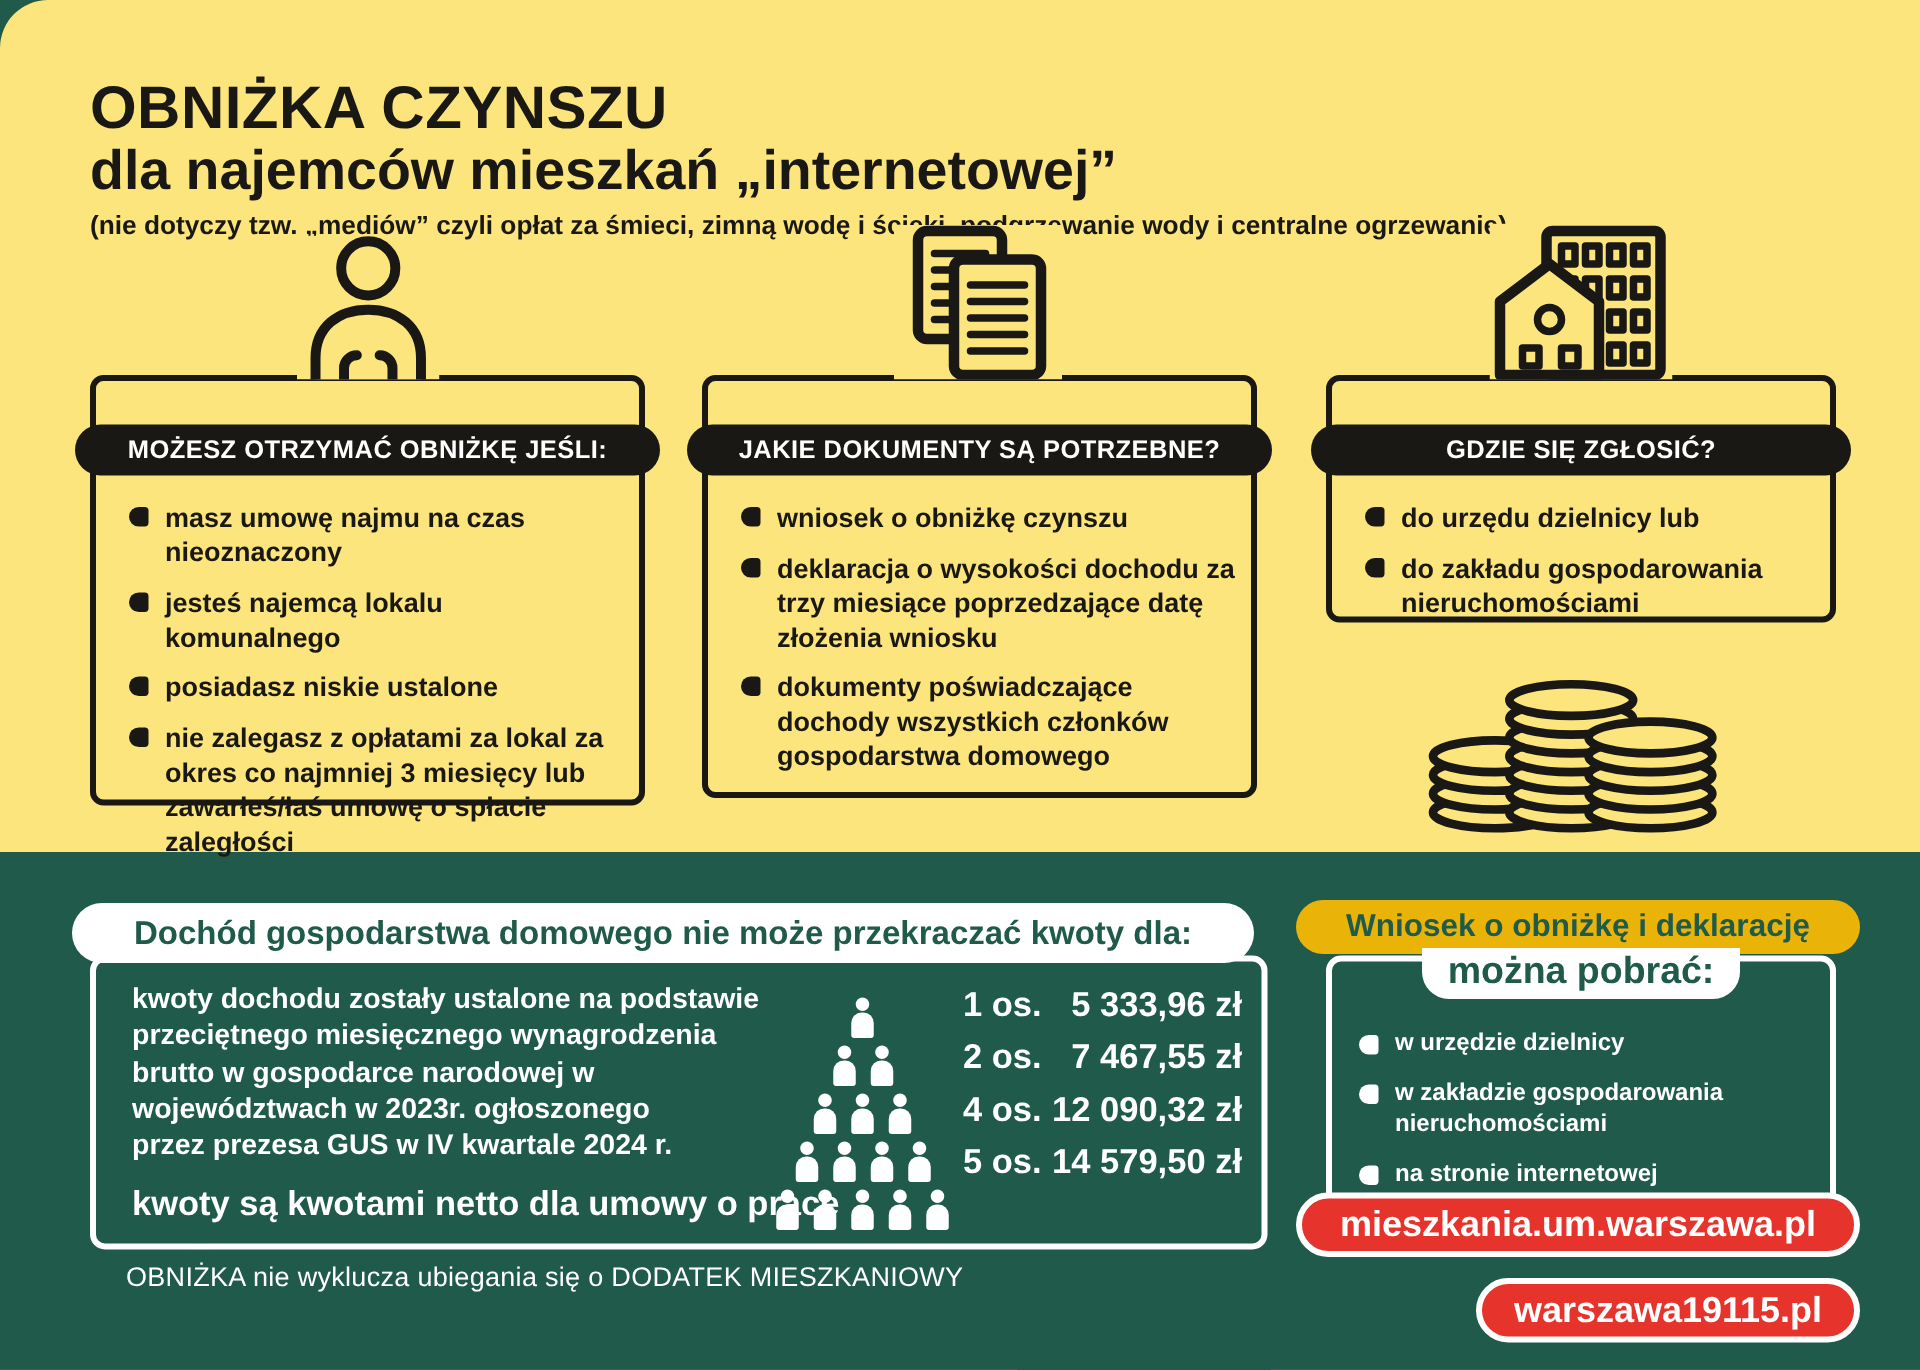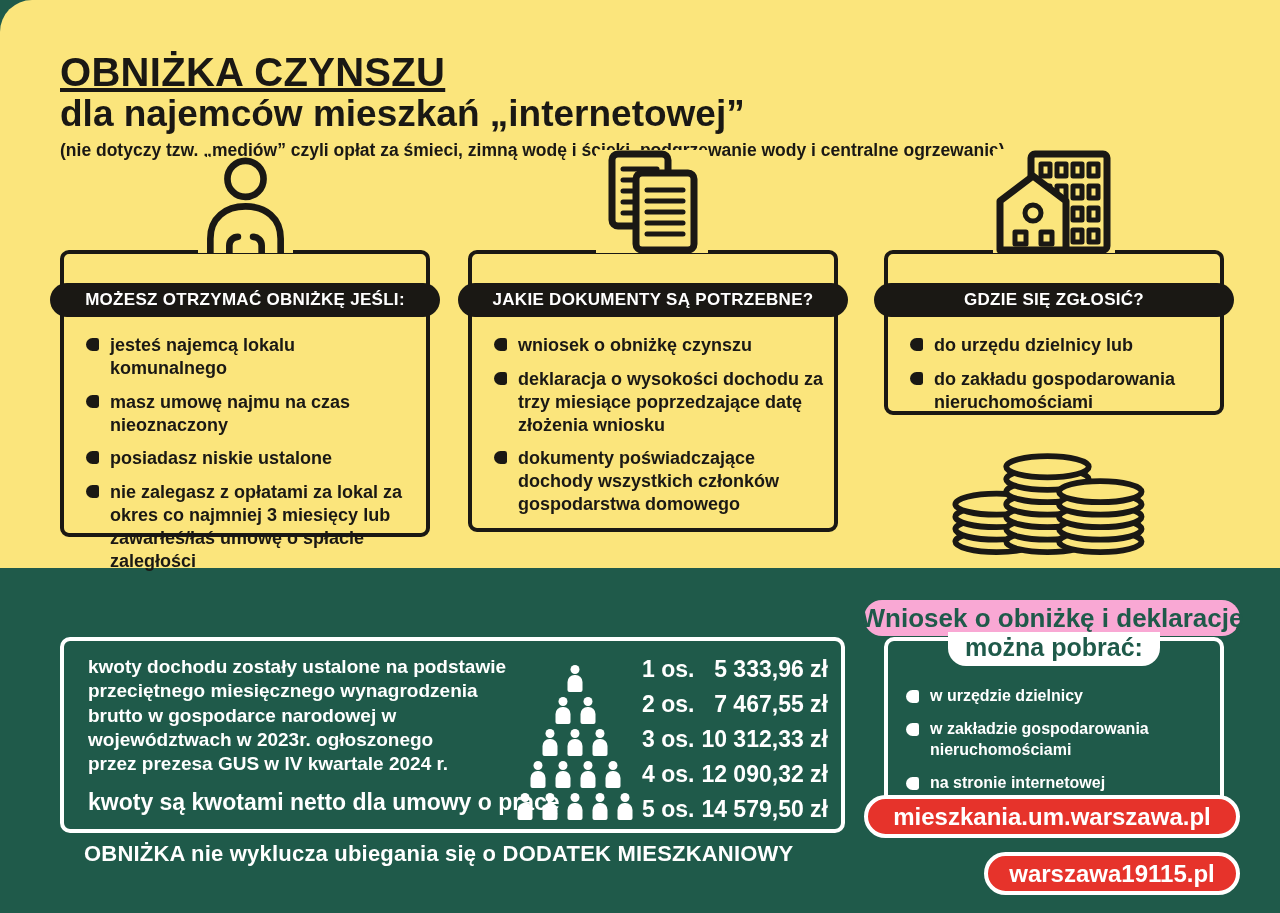--- a/index.html
+++ b/index.html
@@ -10,21 +10,21 @@
   }
   html,body{margin:0;padding:0;background:#333;}
   .page{
     position:relative;width:1280px;height:913px;overflow:hidden;
     background:var(--green);
     font-family:"Liberation Sans","DejaVu Sans",sans-serif;
     -webkit-font-smoothing:antialiased;
   }
   
   .top{position:absolute;left:0;top:0;width:1280px;height:568px;background:var(--yellow);border-top-left-radius:32px;}
-  .title1{position:absolute;left:60px;top:50px;font-size:40px;font-weight:700;color:var(--ink);letter-spacing:.3px;text-decoration:underline;}
+  .title1{position:absolute;left:60px;top:50px;font-size:40px;font-weight:700;color:var(--ink);letter-spacing:.3px;}
   .title2{position:absolute;left:60px;top:93px;font-size:37px;font-weight:700;color:var(--ink);}
   .subtitle{position:absolute;left:60px;top:140px;font-size:17.5px;font-weight:700;color:var(--ink);}
 
   .icon{position:absolute;z-index:3;}
   #icon-person{left:198px;top:157px;}
   #icon-docs{left:596px;top:150px;}
   #icon-building{left:993px;top:149px;}
   #icon-coins{left:945px;top:436px;}
 
   .ibox{position:absolute;border:4px solid var(--ink);border-radius:9px;box-sizing:border-box;z-index:1;}
@@ -57,41 +57,41 @@
   .pyr-row{display:flex;justify-content:center;}
   .pfig{position:relative;width:17px;height:27px;margin:0 4px;display:inline-block;}
   .pfig::before{content:"";position:absolute;top:0;left:50%;transform:translateX(-50%);width:9px;height:9px;border-radius:50%;background:#fff;}
   .pfig::after{content:"";position:absolute;top:10px;left:50%;transform:translateX(-50%);width:15px;height:17px;background:#fff;border-radius:7px 7px 2px 2px;}
   #amounts{position:absolute;left:642px;top:84px;width:186px;display:flex;flex-direction:column;}
   .amount-row{display:flex;justify-content:space-between;align-items:center;height:35px;font-size:23px;font-weight:700;white-space:nowrap;}
 
   #dlBox{left:884px;top:69px;width:340px;height:180px;}
   .dl-pill-line1{
     position:absolute;left:864px;top:32px;width:376px;height:36px;z-index:2;
-    background:#f9a8d4;border-radius:19px;color:var(--green);
-    font-weight:700;font-size:26px;display:flex;align-items:center;justify-content:center;white-space:nowrap;
+    background:#eab308;border-radius:19px;color:var(--green);
+    font-weight:700;font-size:21px;display:flex;align-items:center;justify-content:center;white-space:nowrap;
   }
   .dl-pill-line2{
     position:absolute;left:948px;top:64px;width:212px;height:34px;z-index:2;
     background:#fff;border-radius:0 0 18px 18px;color:var(--green);
     font-weight:700;font-size:25px;display:flex;align-items:flex-end;justify-content:center;padding-bottom:4px;box-sizing:border-box;white-space:nowrap;
   }
   #dlBullets{position:absolute;left:906px;top:118px;width:300px;display:flex;flex-direction:column;gap:13px;}
   .green .bullet-mark{background:#fff;}
   .green .bullet-text{color:#fff;font-size:16px;}
 
   .redpill{
     position:absolute;background:var(--red);border:4px solid #fff;border-radius:25px;box-sizing:border-box;
     color:#fff;font-weight:700;font-size:24px;display:flex;align-items:center;justify-content:center;white-space:nowrap;
     z-index:3;cursor:pointer;
   }
   #link1{left:864px;top:227px;width:376px;height:43px;}
   #link2{left:984px;top:284px;width:256px;height:43px;}
 
-  #footerNote{position:absolute;left:84px;top:273px;font-size:22px;font-weight:700;letter-spacing:.2px;}
+  #footerNote{position:absolute;left:84px;top:273px;font-size:18px;font-weight:400;letter-spacing:.2px;}
 </style>
 </head>
 <body>
 
 <div class="page">
 
   <div class="top">
 
     <div class="title1">OBNIŻKA CZYNSZU</div>
     <div class="title2">dla najemców mieszkań „internetowej”</div>
@@ -157,25 +157,25 @@
           <rect x="48" y="83" width="11" height="12"></rect>
         </g>
       </g>
     </svg>
 
     <div class="ibox" id="col1">
       <div class="pill">MOŻESZ OTRZYMAĆ OBNIŻKĘ JEŚLI:</div>
       <div class="bullets">
           <div class="bullet">
           <span class="bullet-mark"></span>
+          <span class="bullet-text">masz umowę najmu na czas nieoznaczony</span>
+        </div>
+          <div class="bullet">
+          <span class="bullet-mark"></span>
           <span class="bullet-text">jesteś najemcą lokalu komunalnego</span>
-        </div>
-          <div class="bullet">
-          <span class="bullet-mark"></span>
-          <span class="bullet-text">masz umowę najmu na czas nieoznaczony</span>
         </div>
           <div class="bullet">
           <span class="bullet-mark"></span>
           <span class="bullet-text">posiadasz niskie ustalone</span>
         </div>
           <div class="bullet">
           <span class="bullet-mark"></span>
           <span class="bullet-text">nie zalegasz z opłatami za lokal za okres co najmniej 3 miesięcy lub zawarłeś/łaś umowę o spłacie zaległości</span>
         </div>
         </div>
@@ -231,20 +231,21 @@
         <ellipse cx="160" cy="84" rx="43" ry="11"></ellipse>
         <ellipse cx="160" cy="71" rx="43" ry="11"></ellipse>
         <ellipse cx="160" cy="58" rx="43" ry="11"></ellipse>
       </g>
     </svg>
   </div>
 
   <div class="green">
 
     <div class="wbox" id="incomeBox"></div>
+    <div id="incomePill">Dochód gospodarstwa domowego nie może przekraczać kwoty dla:</div>
     <div id="note1">kwoty dochodu zostały ustalone na podstawie
 przeciętnego miesięcznego wynagrodzenia
 brutto w gospodarce narodowej w
 województwach w 2023r. ogłoszonego
 przez prezesa GUS w IV kwartale 2024 r.</div>
     <div id="note2">kwoty są kwotami netto dla umowy o pracę</div>
 
     <div id="pyramid">
         <div class="pyr-row">
           <span class="pfig"></span>
@@ -276,24 +277,20 @@
     <div id="amounts">
         <div class="amount-row">
         <span>1 os.</span>
         <span>5 333,96 zł</span>
       </div>
         <div class="amount-row">
         <span>2 os.</span>
         <span>7 467,55 zł</span>
       </div>
         <div class="amount-row">
-        <span>3 os.</span>
-        <span>10 312,33 zł</span>
-      </div>
-        <div class="amount-row">
         <span>4 os.</span>
         <span>12 090,32 zł</span>
       </div>
         <div class="amount-row">
         <span>5 os.</span>
         <span>14 579,50 zł</span>
       </div>
       </div>
 
     <div class="wbox" id="dlBox"></div>

